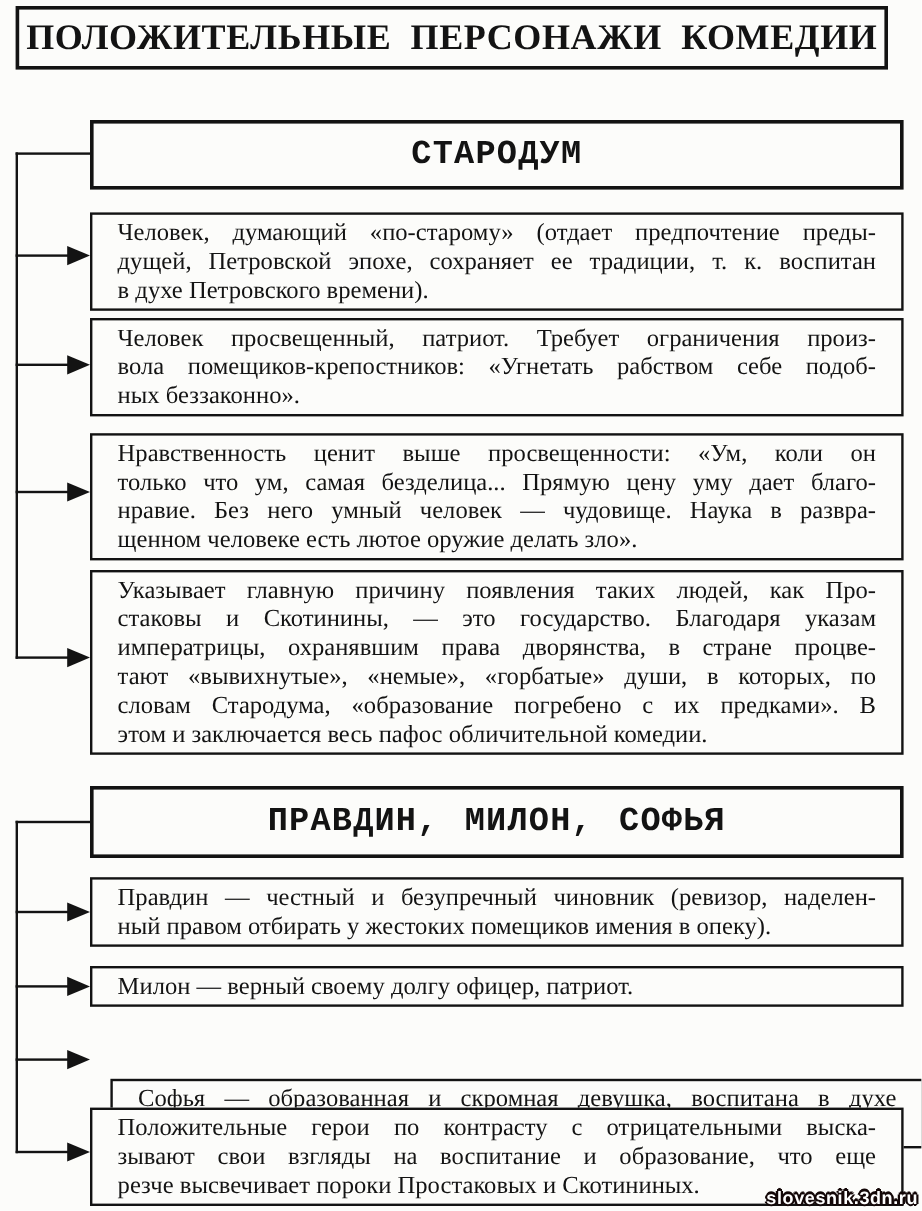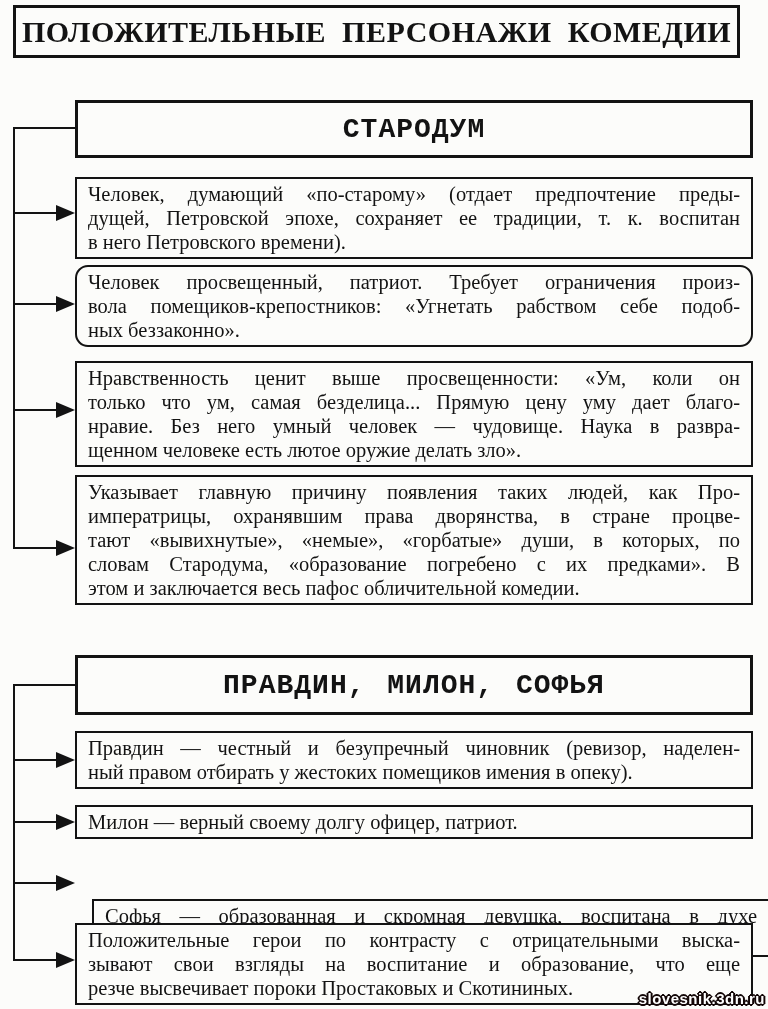--- a/index.html
+++ b/index.html
@@ -20,21 +20,21 @@
     left:75px;width:678px;
     border:3px solid #131313;
     display:flex;align-items:center;justify-content:center;
     font-weight:bold;font-size:28px;letter-spacing:1px;word-spacing:4px;
     white-space:nowrap;
     font-family:Liberation Mono, monospace;
   }
   .text-block{
     left:75px;width:678px;
     border:2px solid #131313;
-    padding:3px 11px;
+    padding:3px 21px;
     font-size:20.5px;line-height:24px;
   }
   .ln{text-align:justify;text-align-last:justify;}
   .ln:last-child{text-align-last:left;}
   .hline,.vline{position:absolute;background:#131313;}
   .arrowhead{
     position:absolute;width:0;height:0;
     border-top:8px solid transparent;
     border-bottom:8px solid transparent;
     border-left:19px solid #131313;
@@ -57,41 +57,42 @@
 
 <div class="canvas">
   <div class="box title-box">ПОЛОЖИТЕЛЬНЫЕ ПЕРСОНАЖИ КОМЕДИИ</div>
   <div id="sections">
       <div class="box header-box" style="top: 100px; height: 58px;">СТАРОДУМ</div>
       <div class="hline" style="left: 13px; top: 127px; width: 62px; height: 2px;"></div>
       <div class="vline" style="left: 13px; top: 127px; width: 2px; height: 422px;"></div>
       <div class="box text-block" style="top: 177px;">
         <div class="ln">Человек, думающий «по-старому» (отдает предпочтение преды-</div>
         <div class="ln">дущей, Петровской эпохе, сохраняет ее традиции, т. к. воспитан</div>
-        <div class="ln">в него Петровского времени).</div>
+        <div class="ln">в духе Петровского времени).</div>
       </div>
       <div class="hline" style="left: 13px; top: 212px; width: 45px; height: 2px;"></div>
       <div class="arrowhead" style="left: 56px; top: 205px;"></div>
-      <div class="box text-block" style="top: 265px; border-radius: 13px;">
+      <div class="box text-block" style="top: 265px;">
         <div class="ln">Человек просвещенный, патриот. Требует ограничения произ-</div>
         <div class="ln">вола помещиков-крепостников: «Угнетать рабством себе подоб-</div>
         <div class="ln">ных беззаконно».</div>
       </div>
       <div class="hline" style="left: 13px; top: 303px; width: 45px; height: 2px;"></div>
       <div class="arrowhead" style="left: 56px; top: 296px;"></div>
       <div class="box text-block" style="top: 361px;">
         <div class="ln">Нравственность ценит выше просвещенности: «Ум, коли он</div>
         <div class="ln">только что ум, самая безделица... Прямую цену уму дает благо-</div>
         <div class="ln">нравие. Без него умный человек — чудовище. Наука в развра-</div>
         <div class="ln">щенном человеке есть лютое оружие делать зло».</div>
       </div>
       <div class="hline" style="left: 13px; top: 409px; width: 45px; height: 2px;"></div>
       <div class="arrowhead" style="left: 56px; top: 402px;"></div>
       <div class="box text-block" style="top: 475px;">
         <div class="ln">Указывает главную причину появления таких людей, как Про-</div>
+        <div class="ln">стаковы и Скотинины, — это государство. Благодаря указам</div>
         <div class="ln">императрицы, охранявшим права дворянства, в стране процве-</div>
         <div class="ln">тают «вывихнутые», «немые», «горбатые» души, в которых, по</div>
         <div class="ln">словам Стародума, «образование погребено с их предками». В</div>
         <div class="ln">этом и заключается весь пафос обличительной комедии.</div>
       </div>
       <div class="hline" style="left: 13px; top: 547px; width: 45px; height: 2px;"></div>
       <div class="arrowhead" style="left: 56px; top: 540px;"></div>
       <div class="box header-box" style="top: 655px; height: 60px;">ПРАВДИН, МИЛОН, СОФЬЯ</div>
       <div class="hline" style="left: 13px; top: 684px; width: 62px; height: 2px;"></div>
       <div class="vline" style="left: 13px; top: 684px; width: 2px; height: 277px;"></div>

